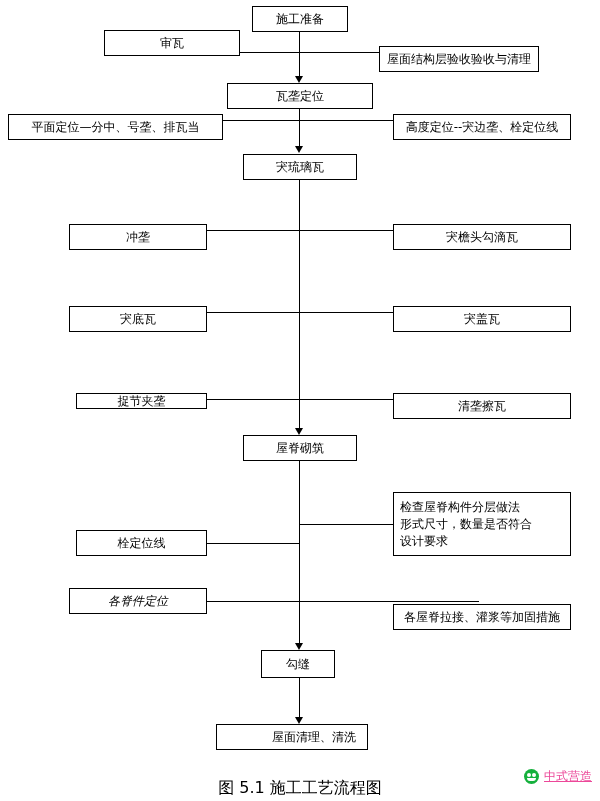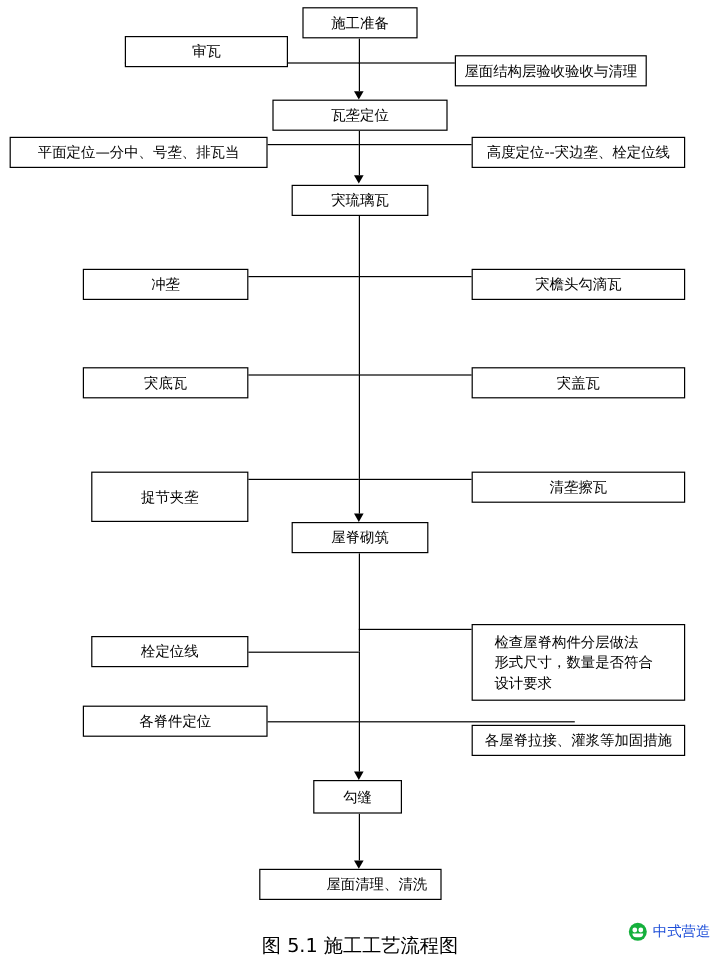--- a/index.html
+++ b/index.html
@@ -33,22 +33,21 @@
     text-align: center;
     font-size: 12px;
     line-height: 17px;
     padding: 2px 4px;
     white-space: pre-line;
     z-index: 2;
   }
   .node.left-align {
     justify-content: flex-start;
     text-align: left;
-    padding-left: 18px;
-    margin-top: 28px;
+    padding-left: 6px;
   }
   .line {
     position: absolute;
     background: #000000;
     z-index: 1;
   }
   .line.h { height: 1px; }
   .line.v { width: 1px; }
   .arrow-down {
     position: absolute;
@@ -69,22 +68,23 @@
     color: #000000;
   }
   .watermark {
     position: absolute;
     right: 8px;
     bottom: 16px;
     display: flex;
     align-items: center;
     gap: 5px;
     font-size: 12px;
-    color: #1d4ed8;
+    color: #ec4899;
     z-index: 4;
+    text-decoration: underline;
   }
   .wm-badge {
     width: 15px;
     height: 15px;
     border-radius: 50%;
     background: #15b03c;
     position: relative;
     display: inline-block;
   }
   .wm-badge::before {
@@ -159,28 +159,28 @@
   <div class="node" style="left:104px; top:30px; width:136px; height:26px;">审瓦</div>
   <div class="node" style="left:379px; top:46px; width:160px; height:26px;">屋面结构层验收验收与清理</div>
   <div class="node" style="left:227px; top:83px; width:146px; height:26px;">瓦垄定位</div>
   <div class="node" style="left:8px; top:114px; width:215px; height:26px;">平面定位—分中、号垄、排瓦当</div>
   <div class="node" style="left:393px; top:114px; width:178px; height:26px;">高度定位--宊边垄、栓定位线</div>
   <div class="node" style="left:243px; top:154px; width:114px; height:26px;">宊琉璃瓦</div>
   <div class="node" style="left:69px; top:224px; width:138px; height:26px;">冲垄</div>
   <div class="node" style="left:393px; top:224px; width:178px; height:26px;">宊檐头勾滴瓦</div>
   <div class="node" style="left:69px; top:306px; width:138px; height:26px;">宊底瓦</div>
   <div class="node" style="left:393px; top:306px; width:178px; height:26px;">宊盖瓦</div>
-  <div class="node" style="left:76px; top:393px; width:131px; height:42px;">捉节夹垄</div>
+  <div class="node" style="left:76px; top:393px; width:131px; height:16px;">捉节夹垄</div>
   <div class="node" style="left:393px; top:393px; width:178px; height:26px;">清垄擦瓦</div>
   <div class="node" style="left:243px; top:435px; width:114px; height:26px;">屋脊砌筑</div>
   <div class="node left-align" style="left:393px; top:492px; width:178px; height:64px;">检查屋脊构件分层做法
 形式尺寸，数量是否符合
 设计要求</div>
   <div class="node" style="left:76px; top:530px; width:131px; height:26px;">栓定位线</div>
-  <div class="node" style="left:69px; top:588px; width:154px; height:26px;">各脊件定位</div>
+  <div class="node" style="left:69px; top:588px; width:138px; height:26px;font-style:italic;">各脊件定位</div>
   <div class="node" style="left:393px; top:588px; width:178px; height:26px;margin-top:16px;">各屋脊拉接、灌浆等加固措施</div>
   <div class="node" style="left:261px; top:650px; width:74px; height:28px;">勾缝</div>
   <div class="node" style="left:216px; top:724px; width:152px; height:26px;padding-left:48px;">屋面清理、清洗</div>
 
 </div>
 
 <div class="caption">图 5.1  施工工艺流程图</div>
 
 <div class="watermark">
   <span class="wm-badge"></span>

